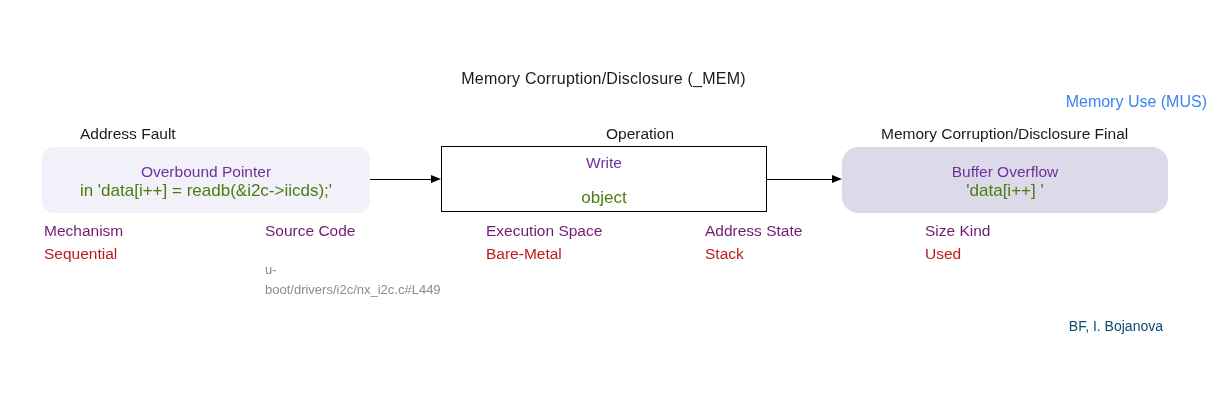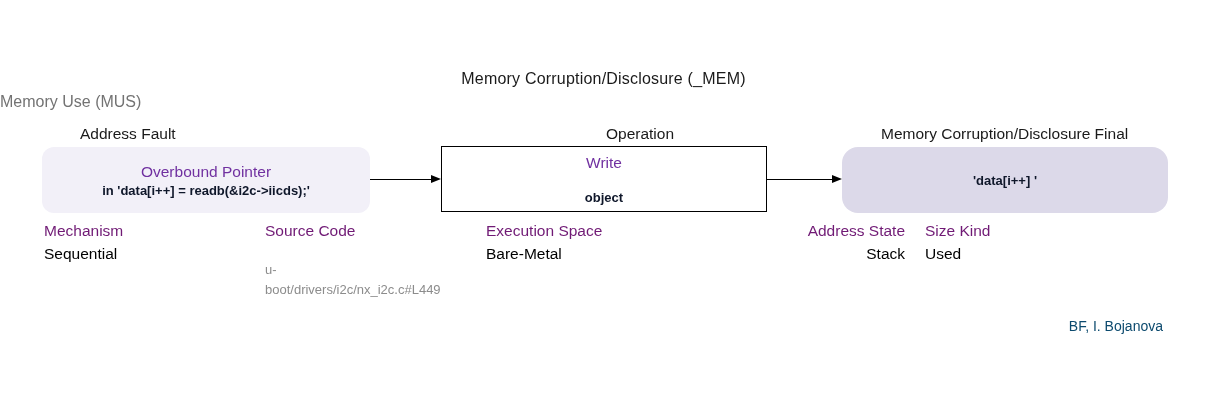--- a/index.html
+++ b/index.html
@@ -17,23 +17,23 @@
     position: absolute;
     top: 70px; left: 0; width: 1207px;
     text-align: center;
     font-size: 16px;
     letter-spacing: 0.2px;
     color: #1a1a1a;
   }
   .subtitle {
     position: absolute;
     top: 93px; left: 0; width: 1207px;
-    text-align: left;
+    text-align: right;
     font-size: 16px;
-    color: #737373;
+    color: #3b82f6;
   }
   .sec-label {
     position: absolute;
     top: 125px;
     font-size: 15.5px;
     color: #1a1a1a;
     white-space: nowrap;
     margin-left: 36px;
   }
   .cause-label { left: 44px; }
@@ -65,24 +65,23 @@
     top: 147px; left: 842px; width: 326px;
     background: #dcd9e9;
     border-radius: 16px;
   }
   .box-main {
     font-size: 15.5px;
     color: #7030a0;
     line-height: 21px;
   }
   .box-sub {
-    font-size: 13px;
-    color: #0f172a;
+    font-size: 17px;
+    color: #4d7c0f;
     line-height: 17px;
-    font-weight: bold;
   }
 
   .arrow {
     position: absolute;
     top: 175px;
     height: 10px;
   }
   .arrow-cause { left: 370px; width: 71px; }
   .arrow-final { left: 767px; width: 75px; }
   .arrow-line {
@@ -103,30 +102,30 @@
   }
 
   .attr-col {
     position: absolute;
     top: 219px;
     width: 200px;
   }
   .attr-col.c1 { left: 44px; }
   .attr-col.c2 { left: 265px; }
   .attr-col.c3 { left: 486px; }
-  .attr-col.c4 { left: 705px; text-align: right; }
+  .attr-col.c4 { left: 705px; }
   .attr-col.c5 { left: 925px; }
   .attr-label {
     font-size: 15.5px;
     color: #701a75;
     line-height: 23px;
   }
   .attr-value {
     font-size: 15.5px;
-    color: #000000;
+    color: #b91c1c;
     line-height: 23px;
   }
   .attr-note {
     margin-top: 18px;
     width: 186px;
     font-size: 13px;
     line-height: 19.5px;
     color: #8c8c8c;
     overflow-wrap: anywhere;
     word-break: break-word;
@@ -157,20 +156,21 @@
     <div class="box-main">Overbound Pointer</div>
     <div class="box-sub">in 'data[i++] = readb(&amp;i2c-&gt;iicds);'</div>
   </div>
 
   <div class="box op-box">
     <div class="box-main">Write</div>
     <div class="box-sub">object</div>
   </div>
 
   <div class="box final-box">
+    <div class="box-main">Buffer Overflow</div>
     <div class="box-sub">'data[i++] '</div>
   </div>
 
   <div class="arrow arrow-cause">
     <div class="arrow-line"></div>
     <div class="arrow-head"></div>
   </div>
 
   <div class="arrow arrow-final">
     <div class="arrow-line"></div>

